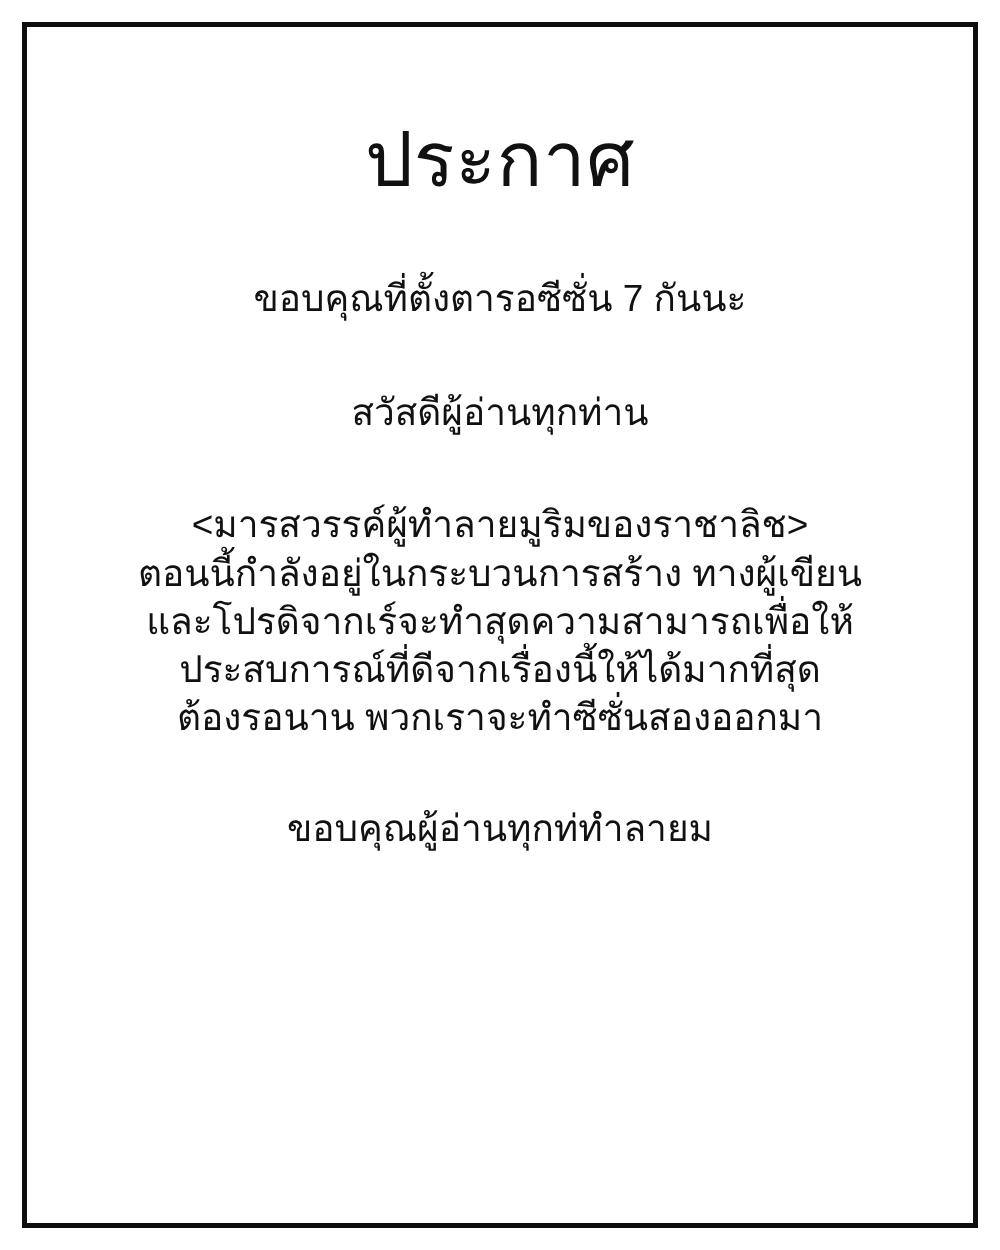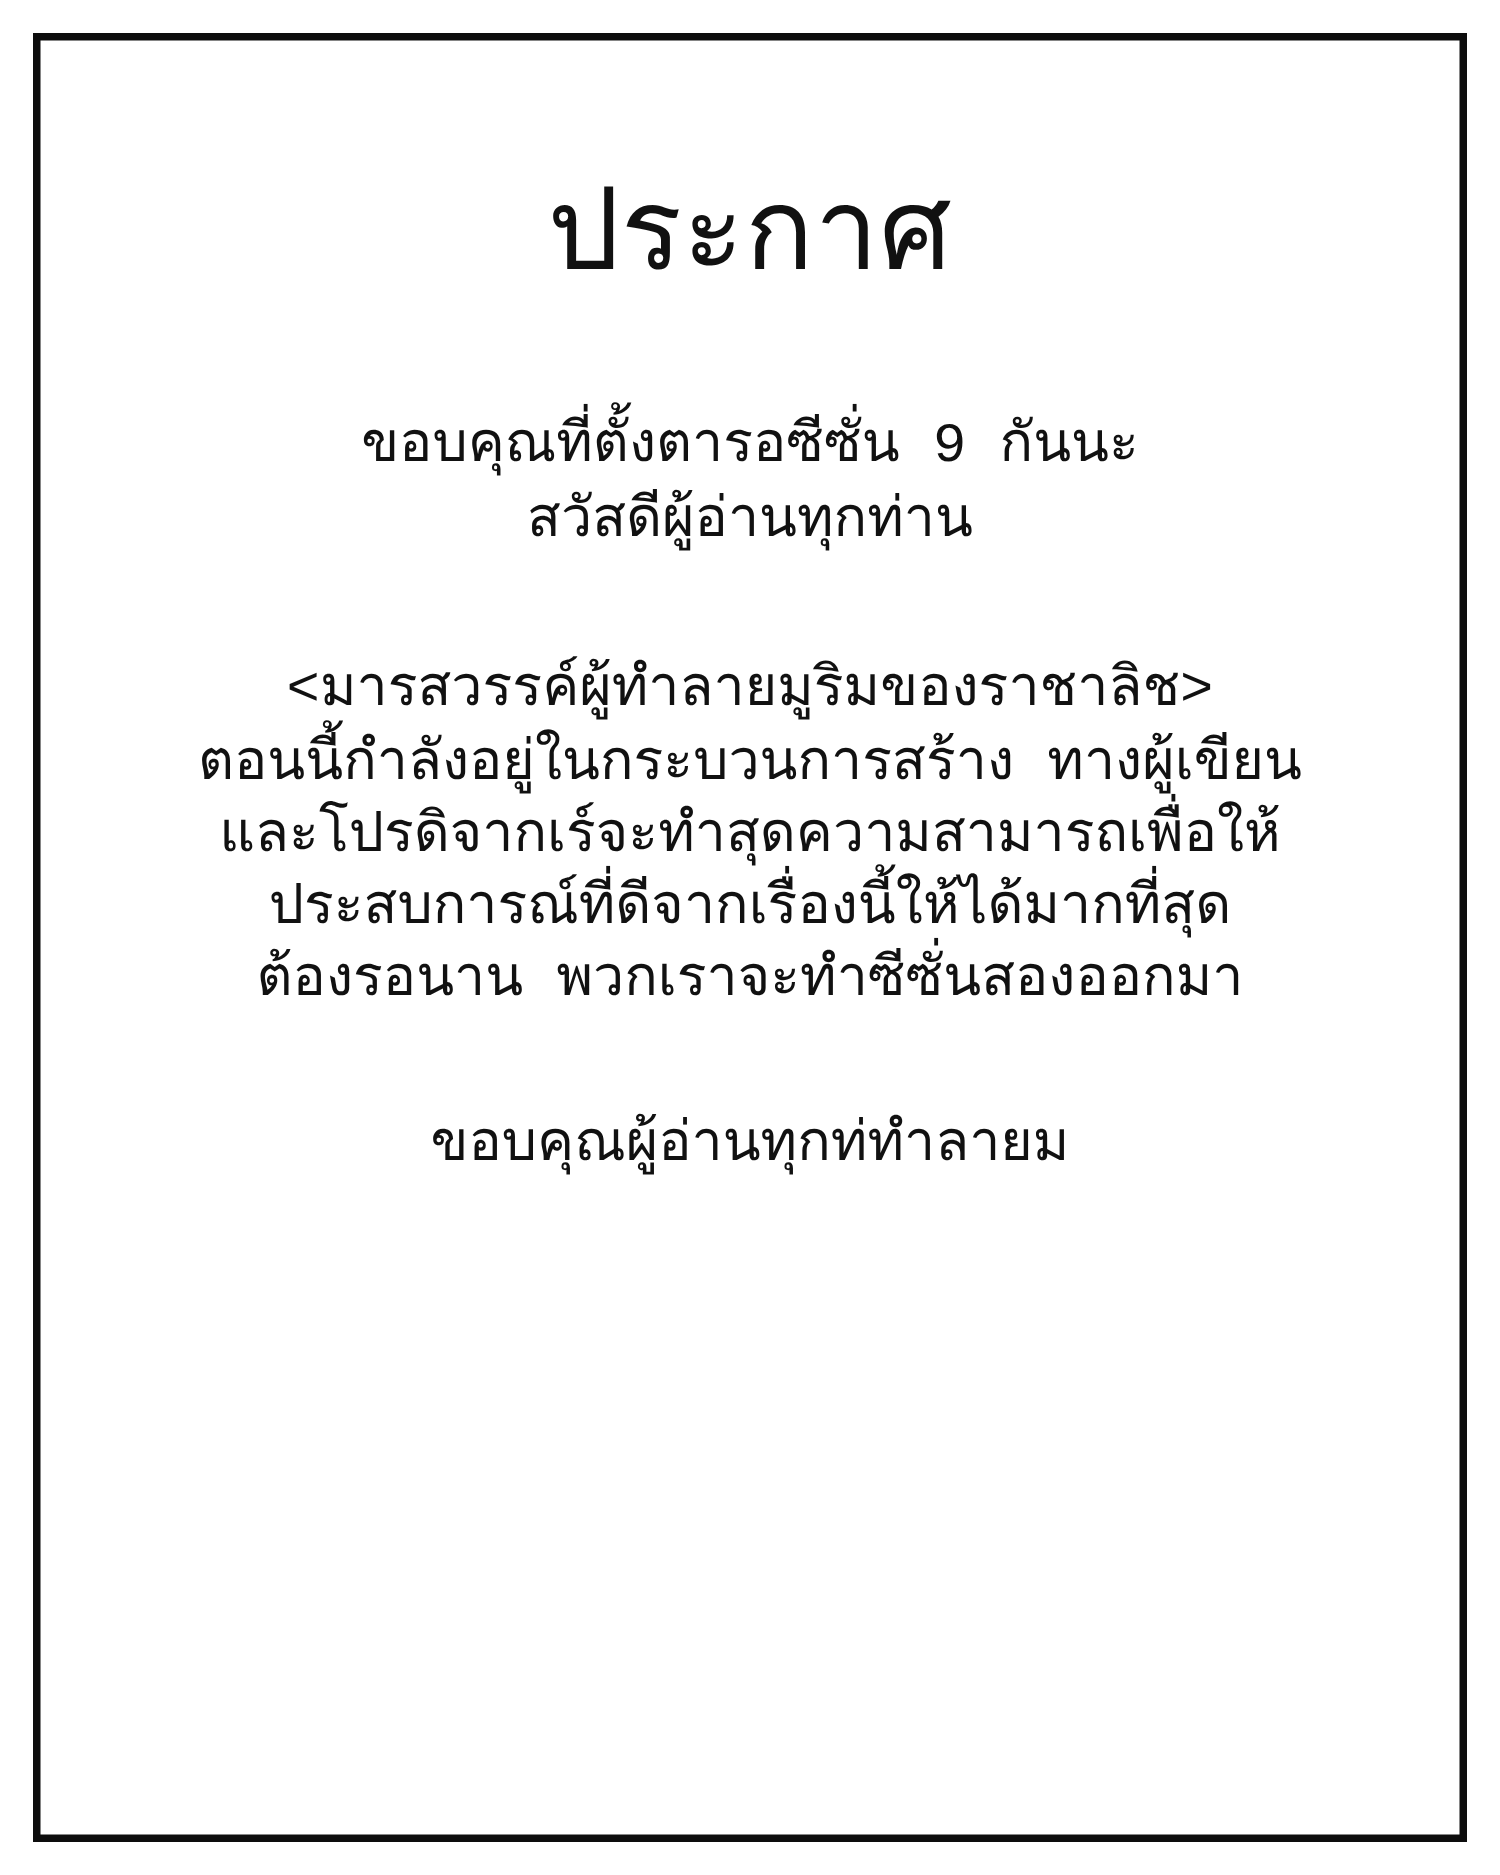--- a/index.html
+++ b/index.html
@@ -7,21 +7,21 @@
     padding: 0;
     background: #ffffff;
   }
   .page {
     width: 1000px;
     height: 1250px;
     box-sizing: border-box;
     background: #ffffff;
     position: relative;
     overflow: hidden;
-    font-family: Liberation Mono, monospace;
+    font-family: Liberation Sans, sans-serif;
   }
   .border-frame {
     position: absolute;
     left: 22px;
     top: 22px;
     right: 22px;
     bottom: 22px;
     border: 5px solid #0d0d0d;
     box-sizing: border-box;
   }
@@ -45,20 +45,21 @@
     letter-spacing: 0.5px;
   }
   .thanks-line {
     font-size: 37px;
     line-height: 1.35;
     margin-top: 72px;
   }
   .greeting-line {
     font-size: 37px;
     line-height: 1.35;
+    margin-top: 64px;
   }
   .body-block {
     margin-top: 64px;
     font-size: 37px;
     line-height: 1.30;
     width: 100%;
   }
   .body-block p {
     margin: 0;
   }
@@ -68,21 +69,21 @@
     margin-top: 62px;
   }
 </style>
 </head>
 <body>
 
 <div class="page">
   <div class="border-frame"></div>
   <div class="content">
     <div class="announce-title">ประกาศ</div>
-    <div class="thanks-line">ขอบคุณที่ตั้งตารอซีซั่น 9 กันนะ</div>
+    <div class="thanks-line">ขอบคุณที่ตั้งตารอซีซั่น 7 กันนะ</div>
     <div class="greeting-line">สวัสดีผู้อ่านทุกท่าน</div>
     <div class="body-block">
       <p>&lt;มารสวรรค์ผู้ทำลายมูริมของราชาลิช&gt;</p>
       <p>ตอนนี้กำลังอยู่ในกระบวนการสร้าง ทางผู้เขียน</p>
       <p>และโปรดิจากเร์จะทำสุดความสามารถเพื่อให้</p>
       <p>ประสบการณ์ที่ดีจากเรื่องนี้ให้ได้มากที่สุด</p>
       <p>ต้องรอนาน พวกเราจะทำซีซั่นสองออกมา</p>
     </div>
     <div class="closing-line">ขอบคุณผู้อ่านทุกท่ทำลายม</div>
   </div>

